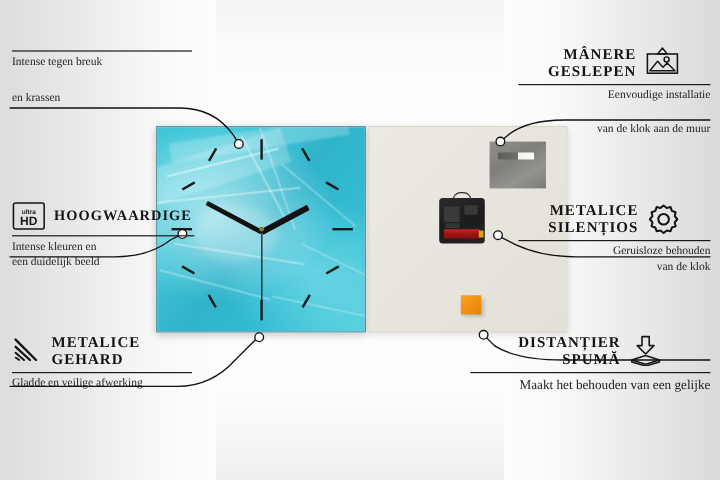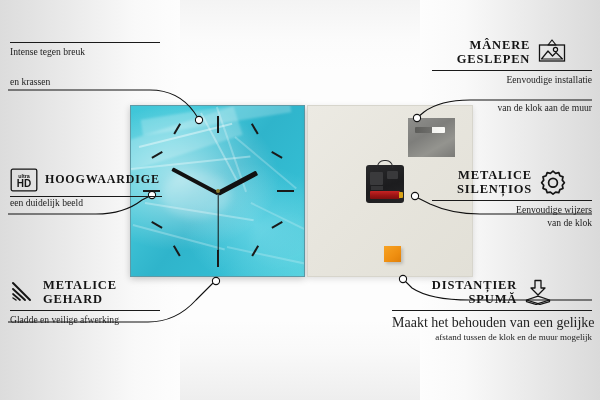--- a/index.html
+++ b/index.html
@@ -193,20 +193,21 @@
       <svg class="icon" width="28" height="24" viewBox="0 0 28 24">
         <rect x="1.2" y="1.2" width="25.6" height="21.6" rx="1.6" fill="none" stroke="#141414" stroke-width="1.3"></rect>
         <text x="14" y="10" text-anchor="middle" font-family="Liberation Sans, sans-serif" font-size="5.4" font-weight="700" fill="#141414">ultra</text>
         <text x="14" y="19.4" text-anchor="middle" font-family="Liberation Sans, sans-serif" font-size="10" font-weight="700" fill="#141414">HD</text>
       </svg>
       <div class="titlewrap">
         <div class="t1" style="font-size:12px">HOOGWAARDIGE</div>
       </div>
     </div>
     <div class="rule"></div>
+    <div class="sub">Intense kleuren en</div>
     <div class="sub" style="margin-top:0">een duidelijk beeld</div>
   </div>
 
   <div class="feat left" style="left:10px; top:278px; width:150px;">
     <div class="hdr">
       <svg class="icon" width="26" height="22" viewBox="0 0 26 22">
         <g stroke="#141414" stroke-linecap="round">
           <path d="M3,2 L20,19" stroke-width="2"></path>
           <path d="M3,8 L15,19" stroke-width="1.9"></path>
           <path d="M3,13 L10,19" stroke-width="1.7"></path>
@@ -251,36 +252,35 @@
           <path d="M14,2.2 L16.6,4.3 L19.8,3.6 L20.9,6.7 L24,7.9
                    L23.3,11.1 L25.4,13.7 L23.3,16.3 L24,19.5 L20.9,20.6
                    L19.8,23.7 L16.6,23.1 L14,25.2 L11.4,23.1 L8.2,23.7
                    L7.1,20.6 L4,19.5 L4.7,16.3 L2.6,13.7 L4.7,11.1
                    L4,7.9 L7.1,6.7 L8.2,3.6 L11.4,4.3 Z"></path>
           <circle cx="14" cy="13.7" r="4.4"></circle>
         </g>
       </svg>
     </div>
     <div class="rule"></div>
-    <div class="sub">Eenvoudige wijzers</div>
+    <div class="sub">Geruisloze behouden</div>
     <div class="sub" style="margin-top:0">van de klok</div>
   </div>
 
   <div class="feat right" style="right:8px; top:278px; width:200px;">
     <div class="hdr">
       <div class="titlewrap">
         <div class="t1">DISTANȚIER</div>
         <div class="t2">SPUMĂ</div>
       </div>
       <svg class="icon" width="28" height="26" viewBox="0 0 28 26">
         <g fill="none" stroke="#141414" stroke-width="1.3" stroke-linejoin="round">
           <path d="M11,1.5 L17,1.5 L17,9 L21,9 L14,16 L7,9 L11,9 Z"></path>
           <path d="M14,17.2 L25.5,21 L14,24.6 L2.5,21 Z"></path>
           <path d="M2.5,21 L2.5,22.6 L14,26 L25.5,22.6 L25.5,21"></path>
         </g>
       </svg>
     </div>
     <div class="rule"></div>
-    <div class="sub" style="font-size:14px">Maakt het behouden van een gelijke</div>
-    <div class="sub" style="font-size:9px;margin-top:0">afstand tussen de klok en de muur mogelijk</div>
+    <div class="sub" style="font-size:11px">Maakt het behouden van een gelijke</div>
   </div>
 
 </div>
 
 </body></html>

